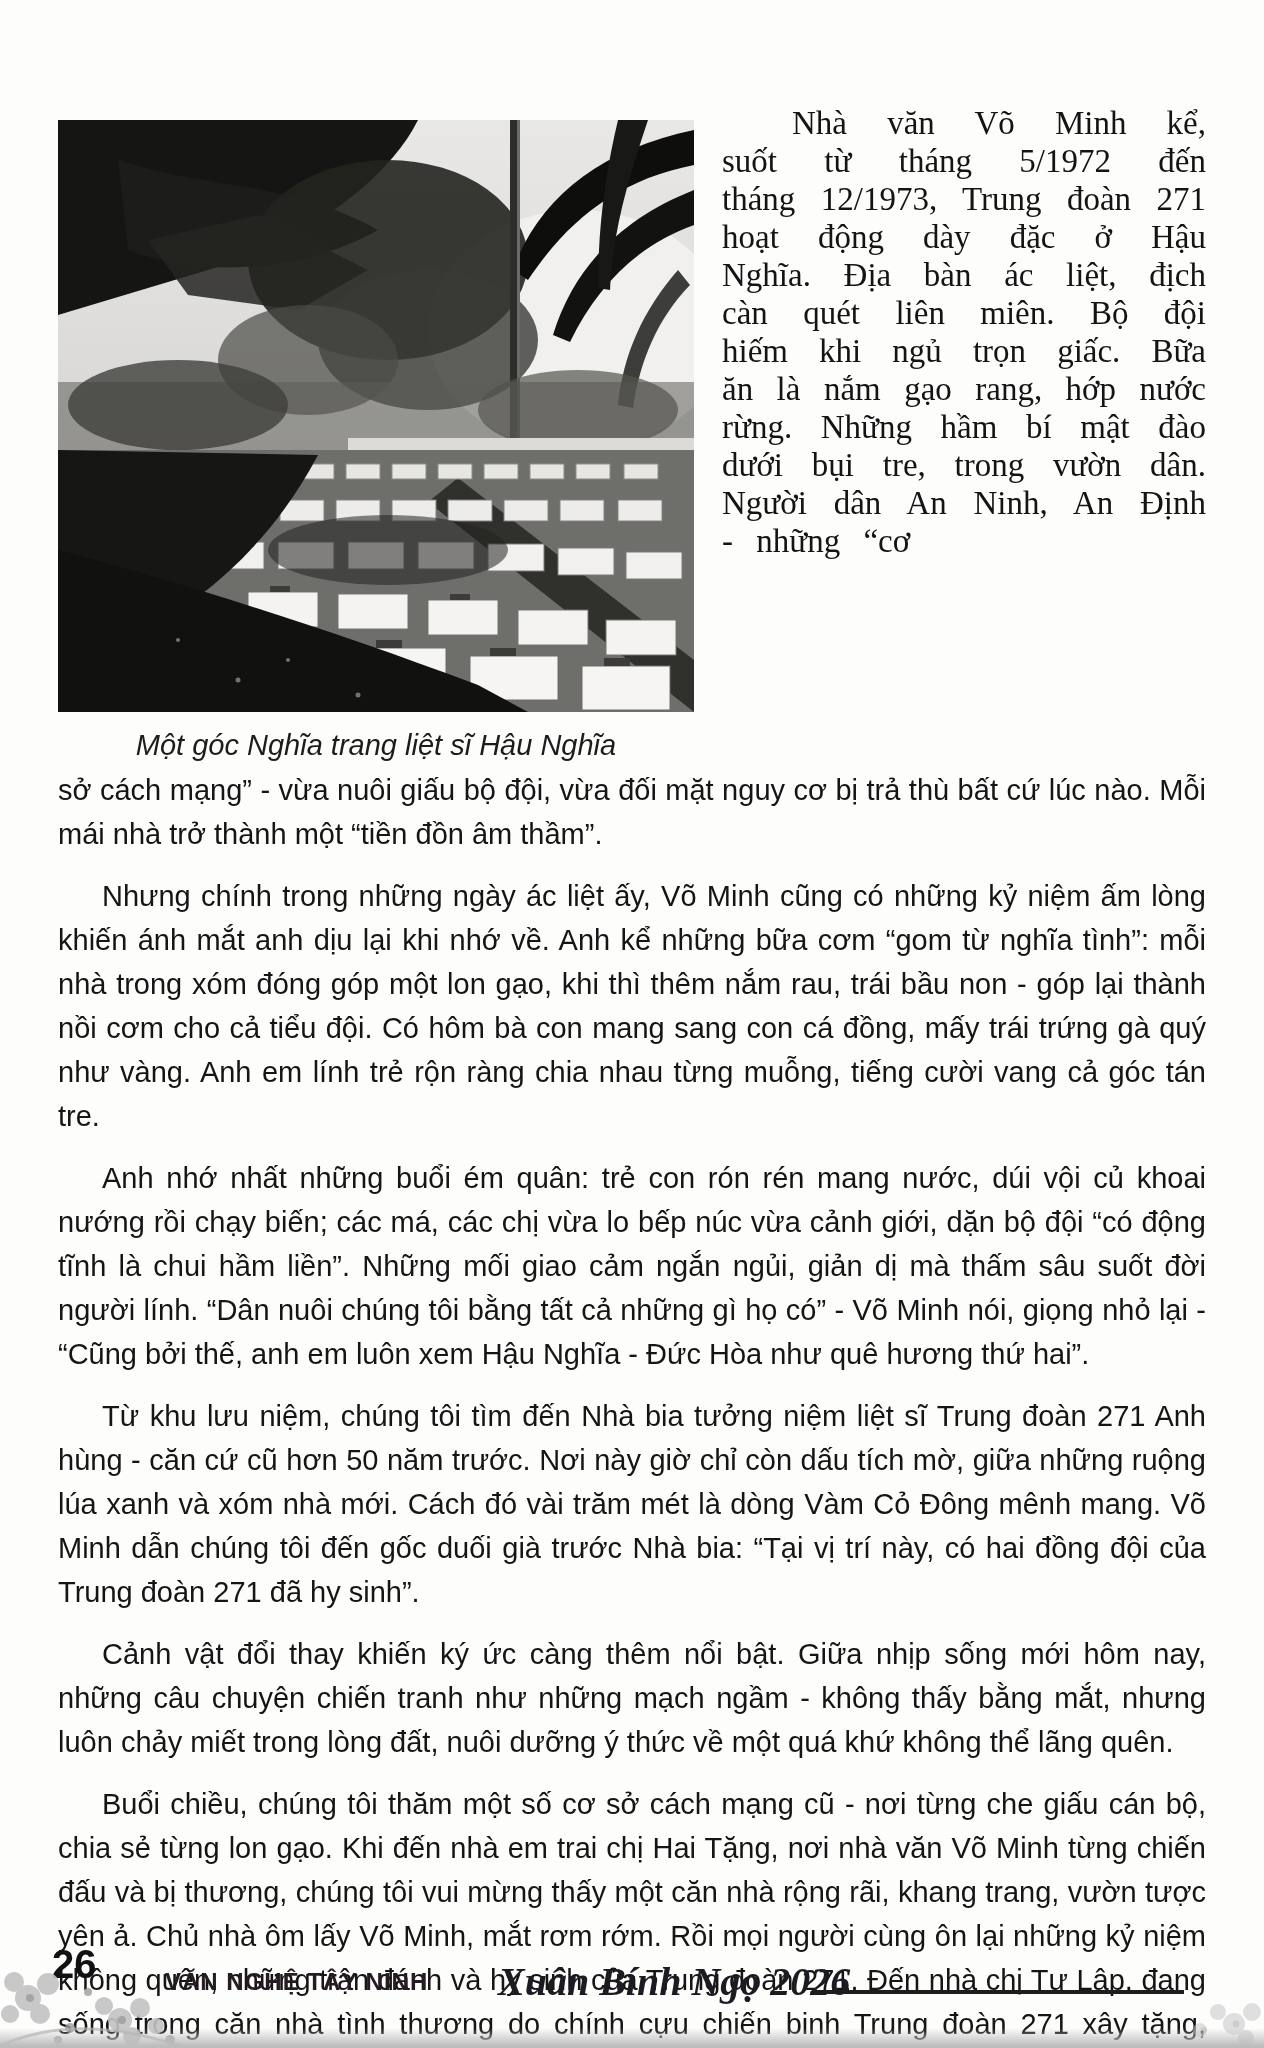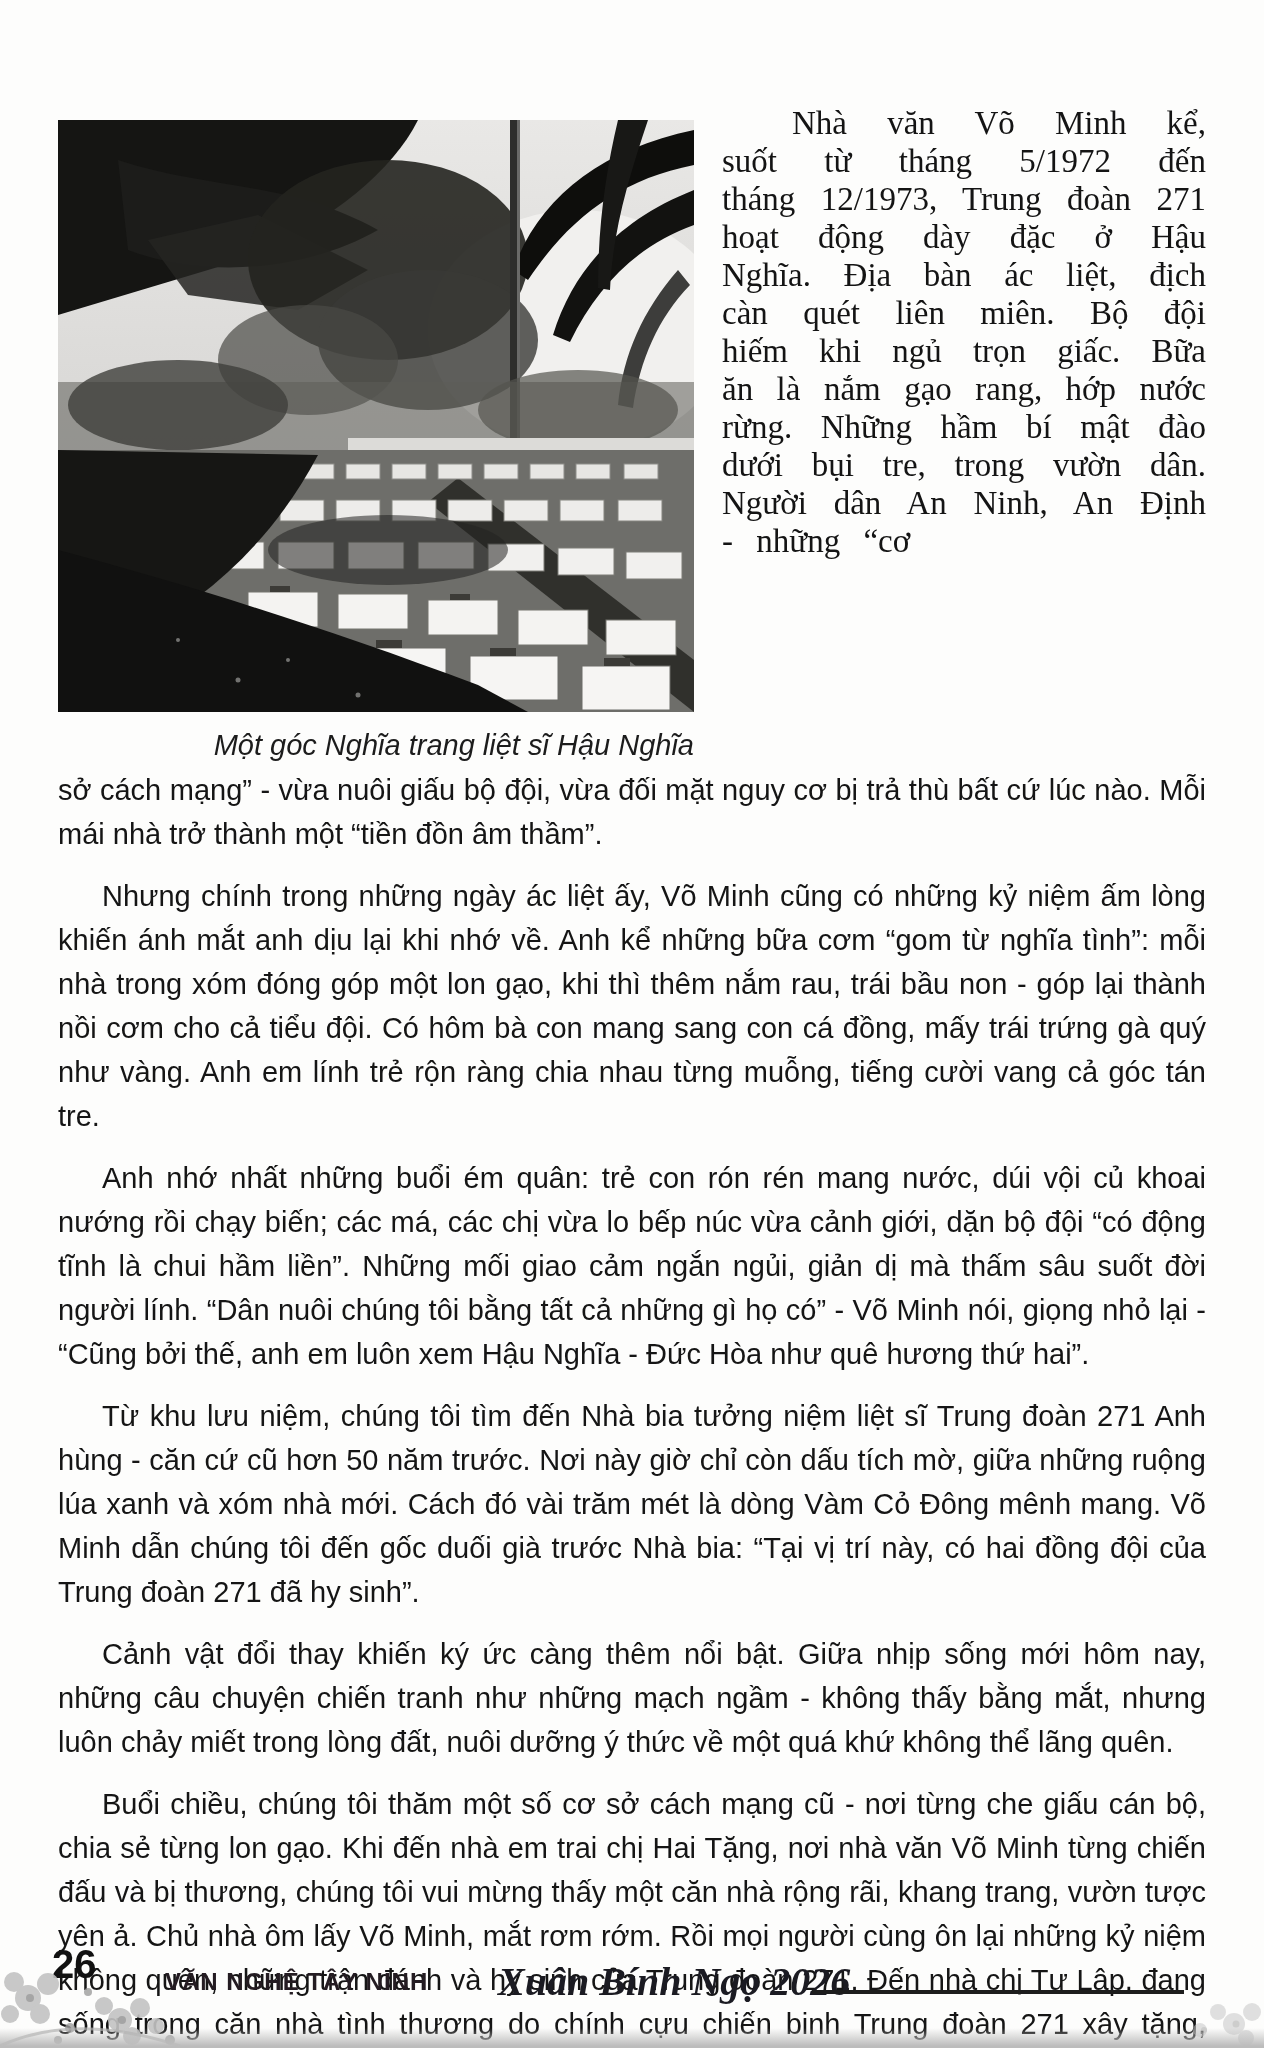--- a/index.html
+++ b/index.html
@@ -14,21 +14,21 @@
   
   .top-row{
     display:flex;
     padding:104px 58px 0 58px;
   }
   .photo-block{width:636px;flex:0 0 636px;margin-top:16px;}
   .photo-frame{width:636px;height:592px;overflow:hidden;background:#cfcfcd;}
   .photo-frame svg{display:block;}
   .photo-caption{
     margin-top:16px;
-    text-align:right;
+    text-align:center;
     font-style:italic;
     font-size:29px;
     line-height:34px;
     color:#1c1c1c;
   }
   .lead-col{
     flex:1 1 auto;
     padding-left:28px;
     font-size:33px;
     line-height:38px;

